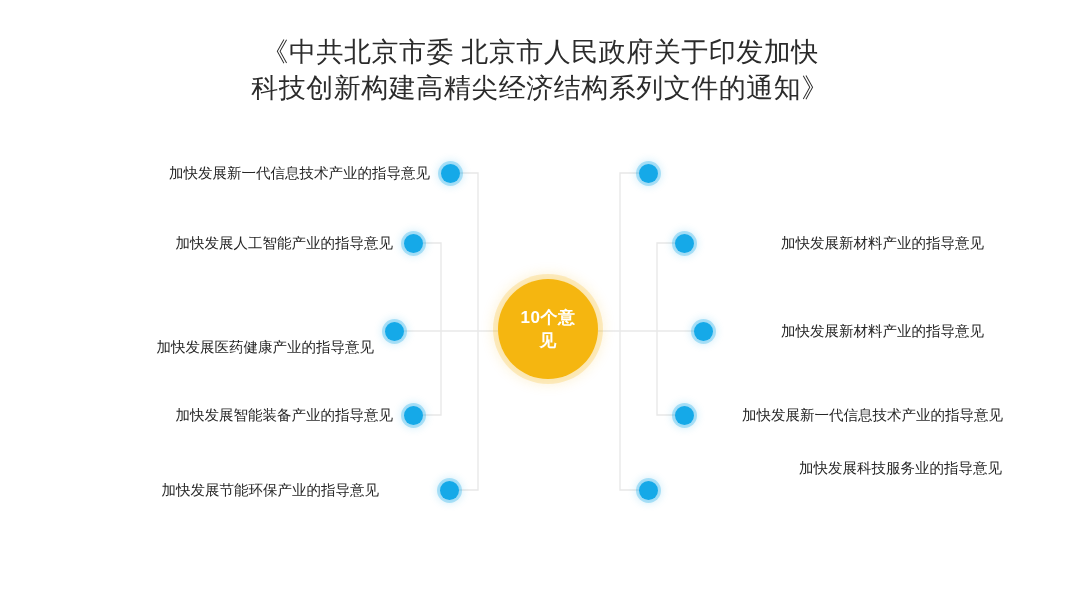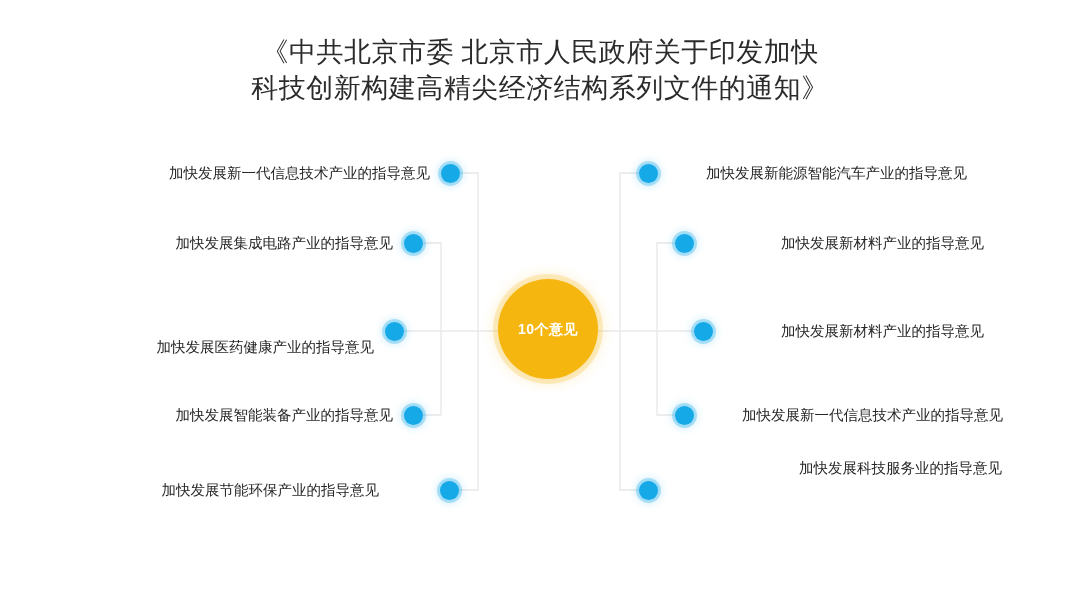--- a/index.html
+++ b/index.html
@@ -55,21 +55,21 @@
     background: #f5b610;
     box-shadow: 0 0 0 5px rgba(245,182,16,0.22), 0 0 14px 4px rgba(245,182,16,0.20);
     display: flex;
     align-items: center;
     justify-content: center;
   }
   #hub-label {
     width: 72px;
     text-align: center;
     color: #ffffff;
-    font-size: 14px;
+    font-size: 17px;
     line-height: 23px;
     font-weight: 700;
     letter-spacing: 0.5px;
   }
 
   
   .node {
     position: absolute;
     width: 19px;
     height: 19px;
@@ -119,30 +119,29 @@
     <div id="hub-label">10个意见</div>
   </div>
 
   <div class="node" style="left:441px; top:164px;"></div>
   <div class="node" style="left:404px; top:234px;"></div>
   <div class="node" style="left:385px; top:322px;"></div>
   <div class="node" style="left:404px; top:406px;"></div>
   <div class="node" style="left:440px; top:481px;"></div>
 
   <div class="item-label label-left" style="left:50px;  top:163px; width:380px;">加快发展新一代信息技术产业的指导意见</div>
-  <div class="item-label label-left" style="left:50px;  top:233px; width:343px;">加快发展集成电路产业的指导意见</div>
+  <div class="item-label label-left" style="left:50px;  top:233px; width:343px;">加快发展人工智能产业的指导意见</div>
   <div class="item-label label-left" style="left:50px;  top:321px; width:324px;margin-top:16px;">加快发展医药健康产业的指导意见</div>
   <div class="item-label label-left" style="left:50px;  top:405px; width:343px;">加快发展智能装备产业的指导意见</div>
   <div class="item-label label-left" style="left:50px;  top:480px; width:329px;">加快发展节能环保产业的指导意见</div>
 
   <div class="node" style="left:639px; top:164px;"></div>
   <div class="node" style="left:675px; top:234px;"></div>
   <div class="node" style="left:694px; top:322px;"></div>
   <div class="node" style="left:675px; top:406px;"></div>
   <div class="node" style="left:639px; top:481px;"></div>
 
-  <div class="item-label label-right" style="left:706px; top:163px; width:330px;">加快发展新能源智能汽车产业的指导意见</div>
   <div class="item-label label-right" style="left:781px; top:233px; width:260px;">加快发展新材料产业的指导意见</div>
   <div class="item-label label-right" style="left:781px; top:321px; width:270px;">加快发展新材料产业的指导意见</div>
   <div class="item-label label-right" style="left:742px; top:405px; width:300px;">加快发展新一代信息技术产业的指导意见</div>
   <div class="item-label label-right" style="left:799px; top:458px; width:250px;">加快发展科技服务业的指导意见</div>
 
 </div>
 
 </body></html>

